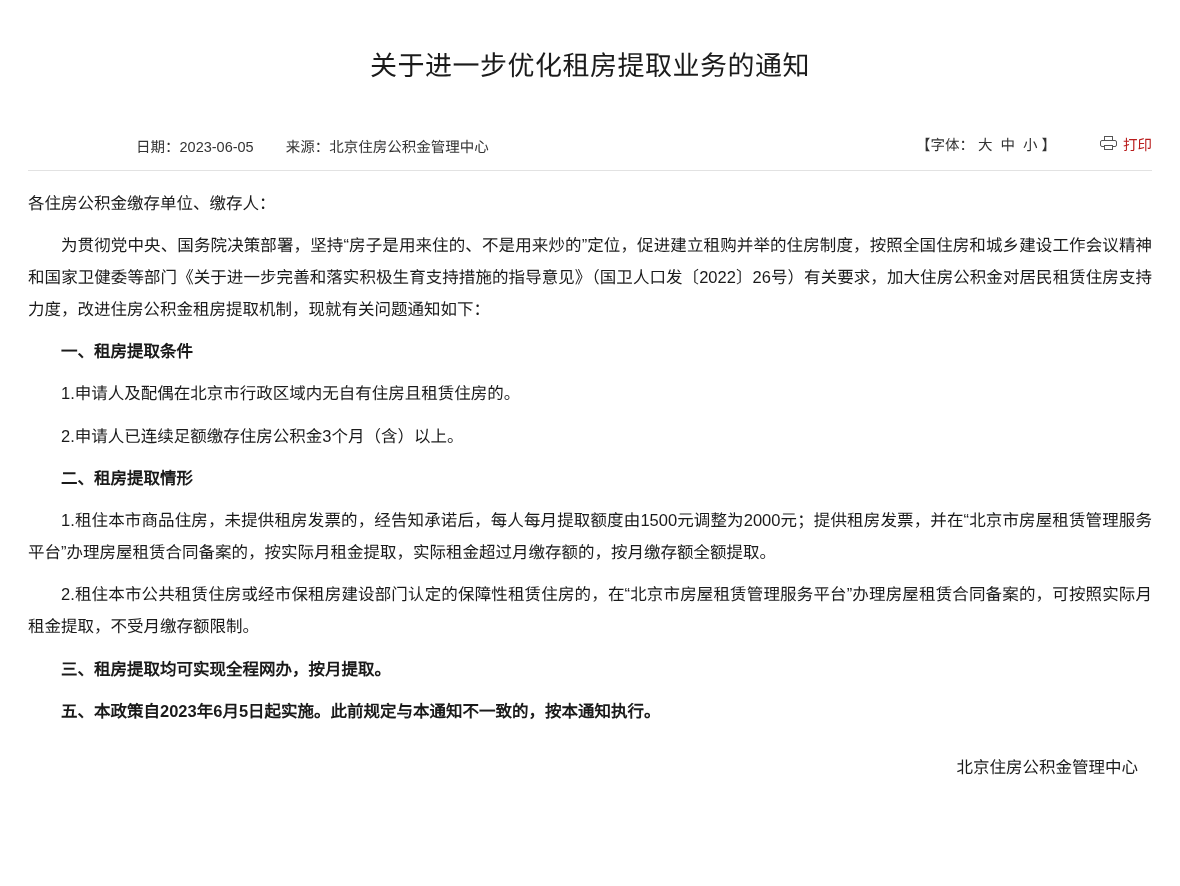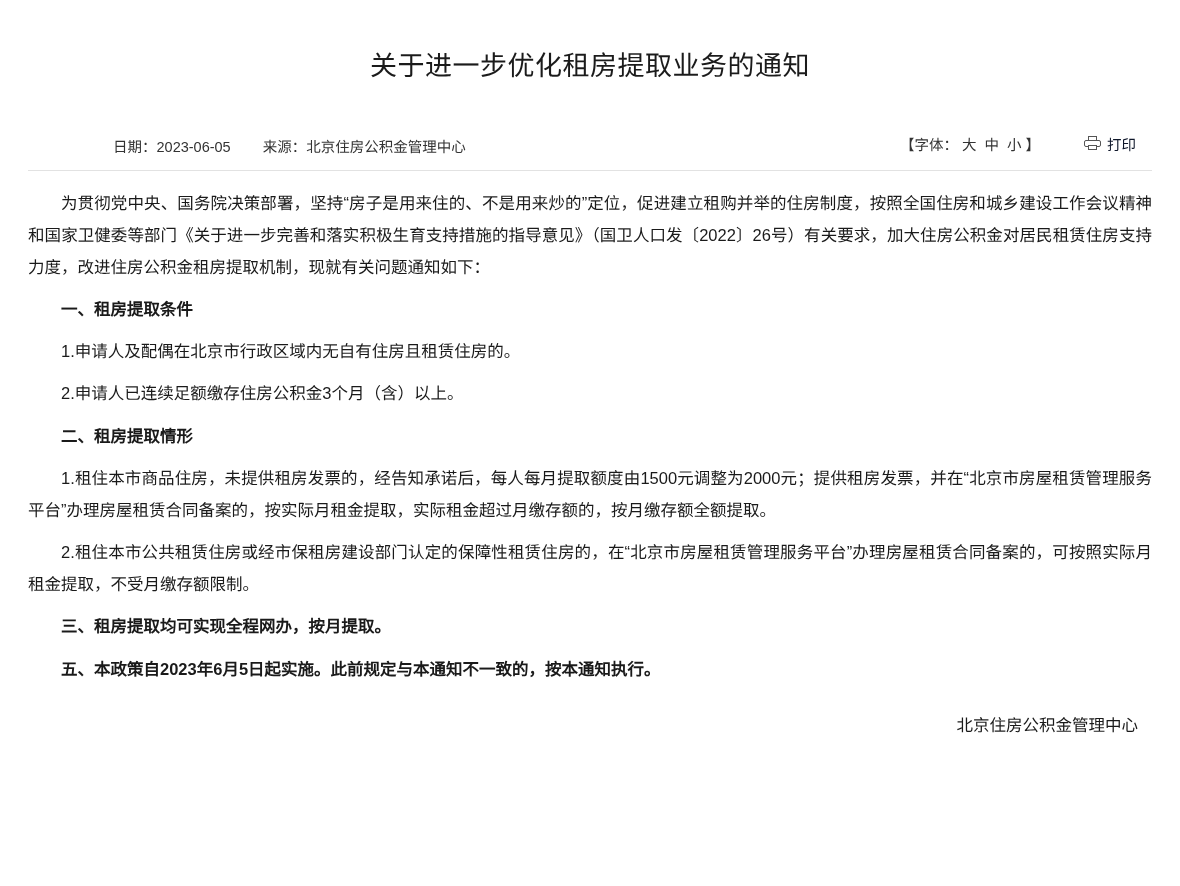--- a/index.html
+++ b/index.html
@@ -36,45 +36,45 @@
     align-items: center;
     justify-content: flex-start;
     font-size: 14.5px;
     color: #333;
     padding-top: 24px;
     padding-bottom: 14px;
     border-bottom: 1px solid #e2e2e2;
     position: relative;
   }
   .meta-left {
-    margin-left: 85px;
+    margin-left: 108px;
     white-space: nowrap;
   }
   .meta-date { margin-right: 28px; }
   .meta-source { }
   .meta-right {
     position: absolute;
-    right: 16px;
+    right: 0;
     top: 22px;
     display: flex;
     align-items: center;
     white-space: nowrap;
   }
   .font-size-group {
     margin-right: 44px;
     color: #333;
   }
   .font-size-group .fs-opt {
     margin: 0 4px;
     cursor: pointer;
   }
   .print-link {
     display: inline-flex;
     align-items: center;
-    color: #0f172a;
+    color: #b91c1c;
     cursor: pointer;
   }
   .printer-icon {
     display: inline-block;
     width: 17px;
     height: 14px;
     position: relative;
     margin-right: 6px;
   }
   .printer-icon .body {
@@ -147,20 +147,21 @@
           <span class="top"></span>
             <span class="body"></span>
             <span class="tray"></span>
         </span>
         <span>打印</span>
       </span>
     </div>
   </div>
 
   <div class="content" id="doc-content">
+      <p>各住房公积金缴存单位、缴存人：</p>
       <p class="p-indent">为贯彻党中央、国务院决策部署，坚持“房子是用来住的、不是用来炒的”定位，促进建立租购并举的住房制度，按照全国住房和城乡建设工作会议精神和国家卫健委等部门《关于进一步完善和落实积极生育支持措施的指导意见》（国卫人口发〔2022〕26号）有关要求，加大住房公积金对居民租赁住房支持力度，改进住房公积金租房提取机制，现就有关问题通知如下：</p>
       <p class="p-head">一、租房提取条件</p>
       <p class="p-sub">1.申请人及配偶在北京市行政区域内无自有住房且租赁住房的。</p>
       <p class="p-sub">2.申请人已连续足额缴存住房公积金3个月（含）以上。</p>
       <p class="p-head">二、租房提取情形</p>
       <p class="p-sub">1.租住本市商品住房，未提供租房发票的，经告知承诺后，每人每月提取额度由1500元调整为2000元；提供租房发票，并在“北京市房屋租赁管理服务平台”办理房屋租赁合同备案的，按实际月租金提取，实际租金超过月缴存额的，按月缴存额全额提取。</p>
       <p class="p-sub">2.租住本市公共租赁住房或经市保租房建设部门认定的保障性租赁住房的，在“北京市房屋租赁管理服务平台”办理房屋租赁合同备案的，可按照实际月租金提取，不受月缴存额限制。</p>
       <p class="p-head">三、租房提取均可实现全程网办，按月提取。</p>
       <p class="p-head">五、本政策自2023年6月5日起实施。此前规定与本通知不一致的，按本通知执行。</p>
     </div>

